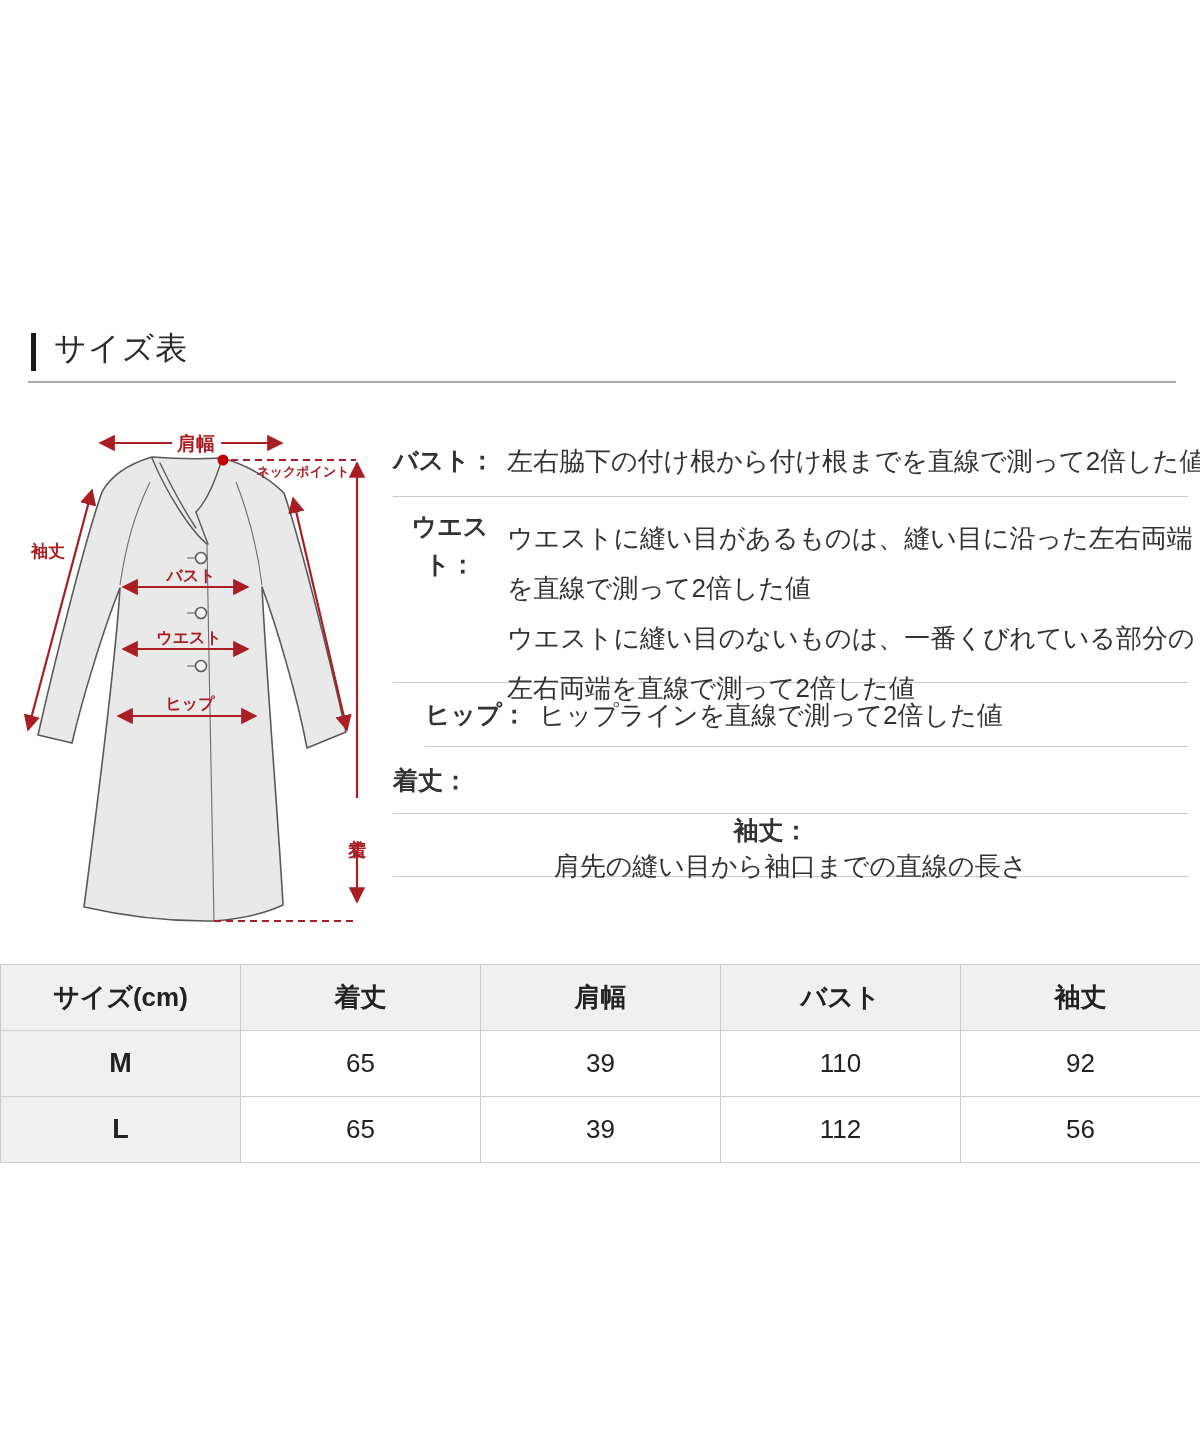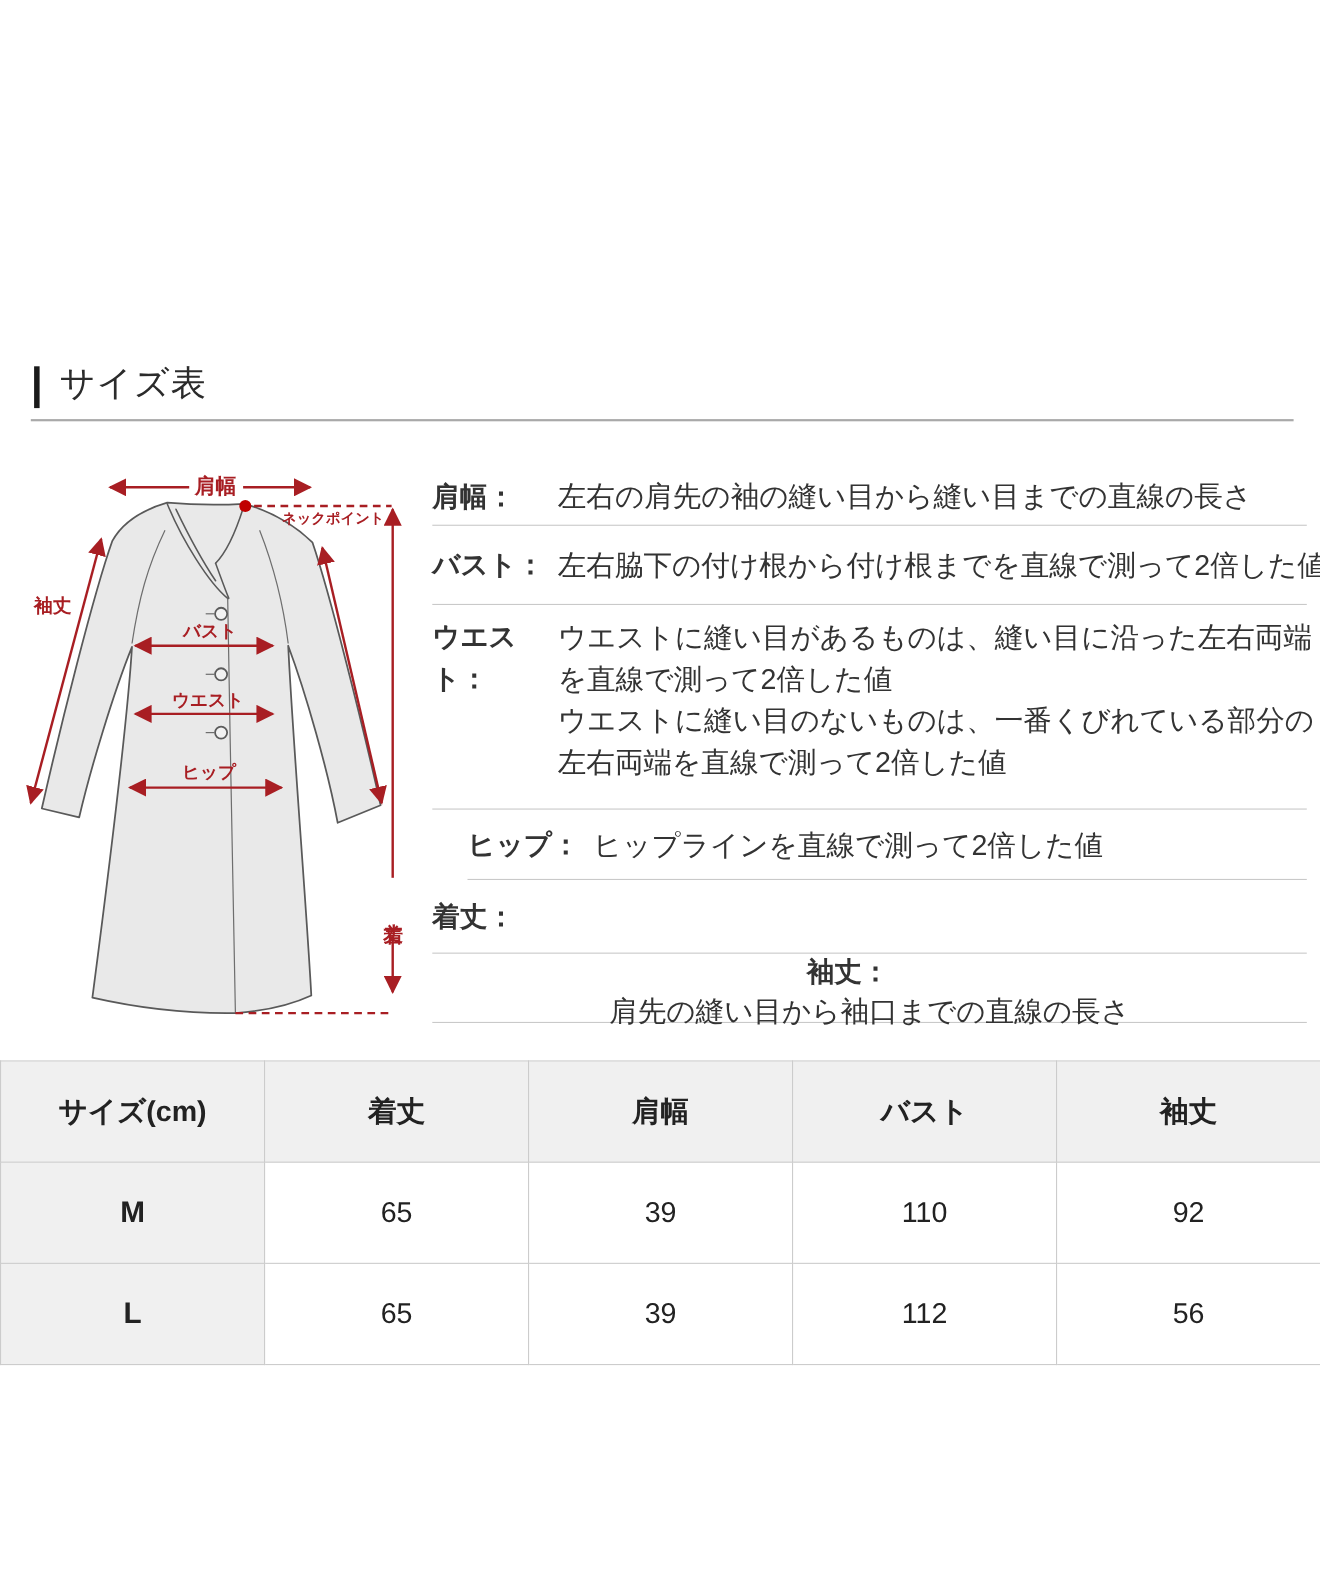--- a/index.html
+++ b/index.html
@@ -26,29 +26,29 @@
              writing-mode:vertical-rl;text-orientation:upright;
              color:#a81e23;font-weight:bold;font-size:18px;line-height:1.15;z-index:2;}
 
   
   .defs{position:absolute;left:393px;top:425px;width:795px;}
   .def-row{display:flex;align-items:center;border-bottom:1px solid #c9c9c9;box-sizing:border-box;}
   .def-row .term{flex:none;width:114px;font-weight:bold;font-size:25px;color:#333;}
   .def-row .desc{font-size:26px;color:#333;white-space:nowrap;line-height:38px;}
   .r1{height:53px;} .r2{height:72px;}
   .r3{height:186px;align-items:flex-start;padding-top:10px;}
-  .r3 .term{line-height:38px;}
-  .r3 .desc span{display:block;}
+  .r3 .term{line-height:38px;text-align:center;}
+  .r3 .desc span{display:block;margin-top:12px;}
   .r4{height:64px;margin-left:32px;} .r5{height:67px;} .r6{height:63px;flex-direction:column;}
   .dot-red{color:#c00000;}
 
   
   .size-table{position:absolute;left:0;top:964px;width:1200px;border-collapse:collapse;table-layout:fixed;}
   .size-table th,.size-table td{border:1px solid #ccc;height:57px;text-align:center;
-      font-size:26px;color:#222;padding:17px;}
+      font-size:26px;color:#222;padding:4px;}
   .size-table th{background:#f0f0f0;font-weight:bold;}
   .size-table td.rowhead{background:#f0f0f0;font-weight:bold;font-size:27px;}
 </style>
 </head>
 <body>
 
 <div class="page">
 
   <div class="title-row">
     <span class="title-bar"></span>
@@ -117,24 +117,20 @@
 
     <text class="red-label" x="190" y="273" font-size="16" text-anchor="middle" dominant-baseline="central">ヒップ</text>
     <line class="arrow" x1="118" y1="286" x2="256" y2="286" marker-start="url(#ms)" marker-end="url(#me)"></line>
 
     <line class="arrow" x1="357" y1="33" x2="357" y2="472" marker-start="url(#ms)" marker-end="url(#me)"></line>
     <line class="dash" x1="214" y1="491" x2="357" y2="491"></line>
   </svg>
   <div class="len-label">着丈</div>
 
   <div class="defs">
-    <div class="def-row r1">
-      <span class="term">肩幅：</span>
-      <span class="desc">左右の肩先の袖の縫い目から縫い目までの直線の長さ</span>
-    </div>
     <div class="def-row r2">
       <span class="term">バスト：</span>
       <span class="desc">左右脇下の付け根から付け根までを直線で測って2倍した値</span>
     </div>
     <div class="def-row r3">
       <span class="term">ウエスト：</span>
       <div class="desc">
         <span>ウエストに縫い目があるものは、縫い目に沿った左右両端</span>
         <span>を直線で測って2倍した値</span>
         <span>ウエストに縫い目のないものは、一番くびれている部分の</span>

